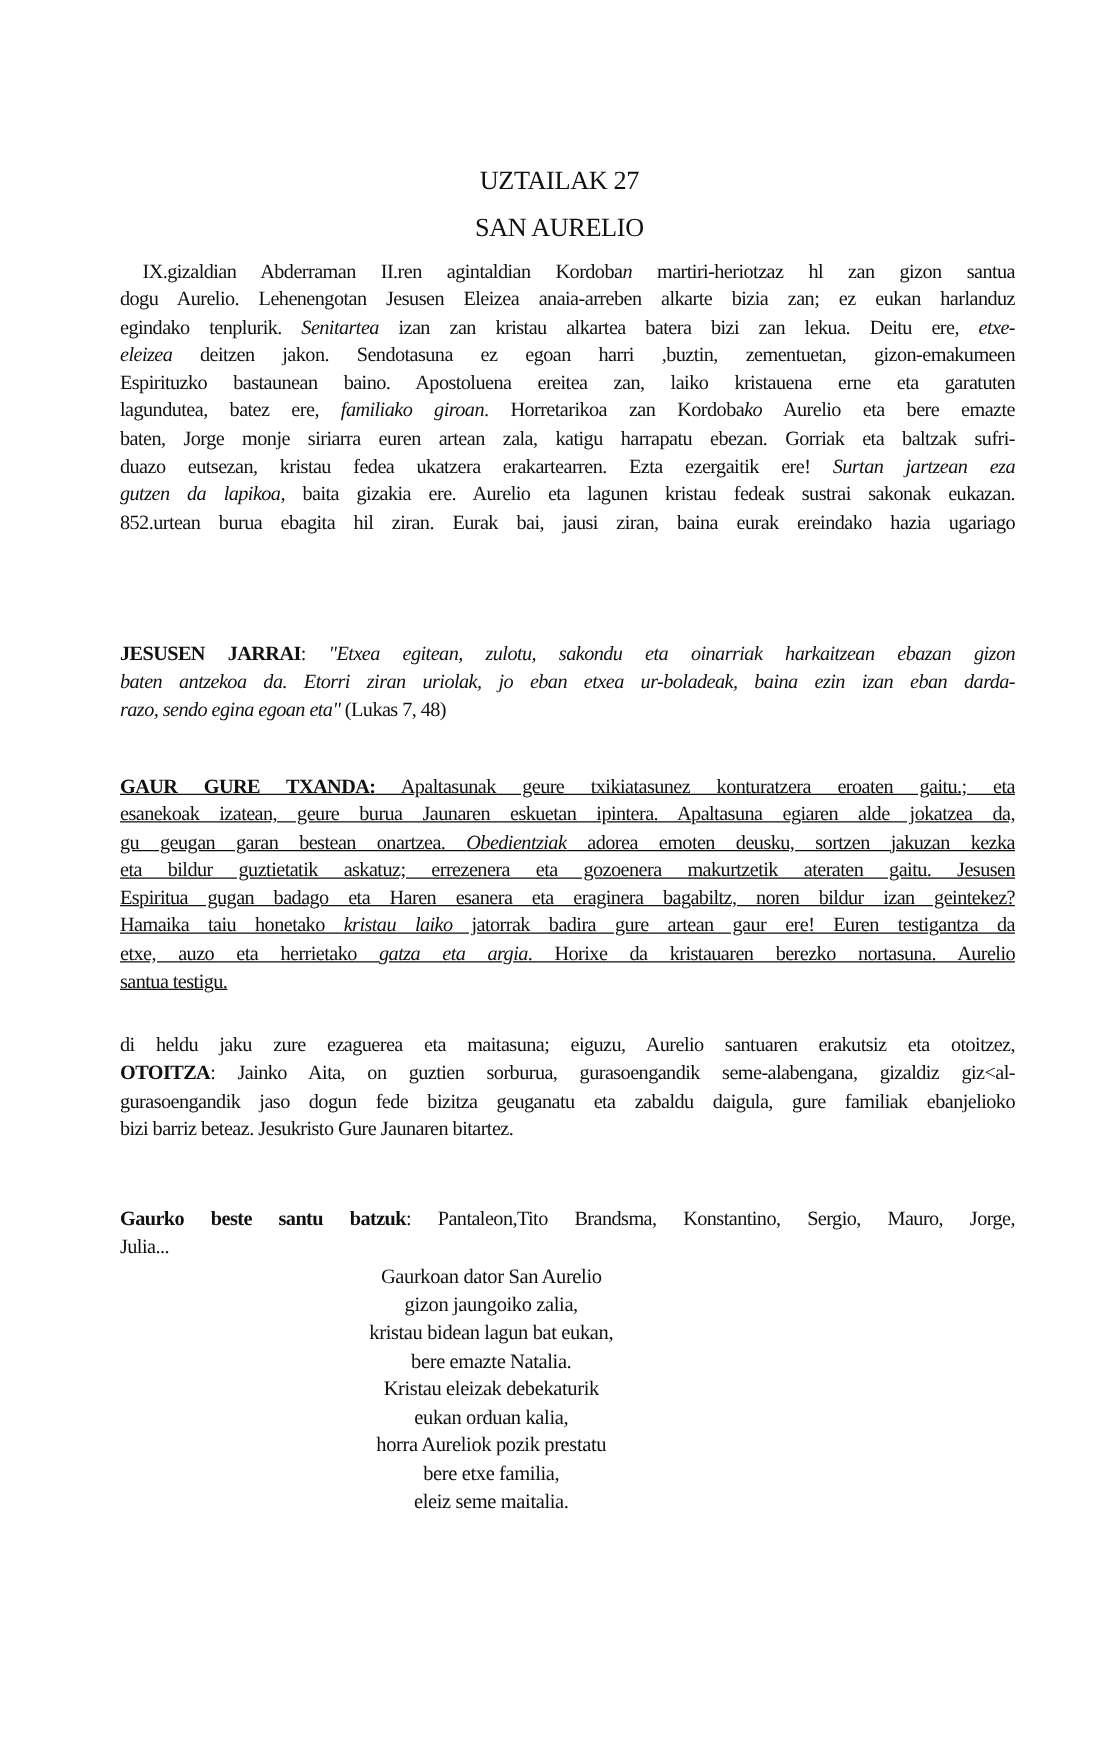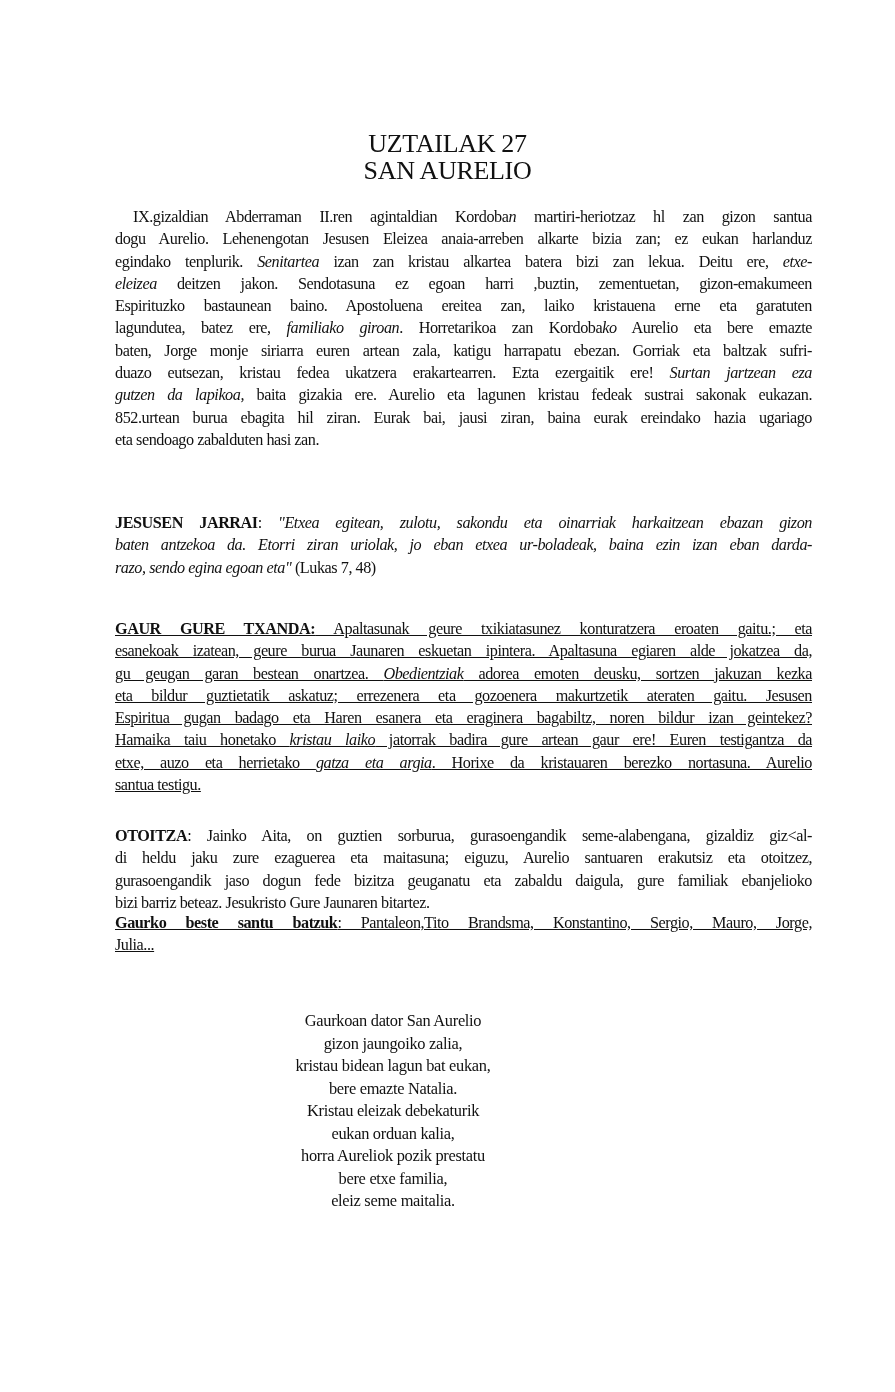--- a/index.html
+++ b/index.html
@@ -3,38 +3,38 @@
 <meta charset="utf-8">
 <style>
   html, body { margin: 0; padding: 0; background: #ffffff; }
   body {
     width: 895px; height: 1392px; position: relative; overflow: hidden;
     font-family: "Liberation Serif", "DejaVu Serif", serif;
     color: #111111;
   }
   .title {
     position: absolute; left: 0; width: 895px; text-align: center;
-    font-size: 26px; line-height: 28px; letter-spacing: -0.3px;
+    font-size: 21px; line-height: 28px; letter-spacing: -0.3px;
   }
   #t1 { top: 130px; }
-  #t2 { top: 157px; }
+  #t2 { top: 168px; }
   .block { position: absolute; left: 96px; width: 716px; font-size: 16.2px; letter-spacing: -0.45px; }
   .line {
     height: 22.3px; line-height: 22.3px; white-space: nowrap;
-    text-align: justify; text-align-last: justify; overflow: visible; margin-left: 19px;
+    text-align: justify; text-align-last: justify; overflow: visible;
   }
   .line.last { text-align-last: left; }
   .line.indent { padding-left: 18px; }
   .i { font-style: italic; }
   .b { font-weight: bold; }
   #p1 { top: 206px; }
   #p2 { top: 512px; }
   #p3 { top: 618px; text-decoration: underline; }
   #p4 { top: 825px; }
-  #p5 { top: 912px; text-decoration: underline; }
+  #p5 { top: 964px; }
   .poem {
     position: absolute; left: 0; width: 786px; top: 1010px;
     text-align: center; font-size: 16.4px; letter-spacing: -0.3px;
   }
   .poem .pl { height: 22.5px; line-height: 22.5px; }
 </style>
 </head>
 <body>
 
 <div id="t1" class="title">UZTAILAK 27</div>
@@ -44,40 +44,39 @@
     <div class="line indent"><span>IX.gizaldian Abderraman II.ren agintaldian Kordoba</span><span class="i">n</span><span> martiri-heriotzaz hl zan gizon santua</span></div>
     <div class="line"><span>dogu Aurelio. Lehenengotan Jesusen Eleizea anaia-arreben alkarte bizia zan; ez eukan harlanduz</span></div>
     <div class="line"><span>egindako tenplurik. </span><span class="i">Senitartea</span><span> izan zan kristau alkartea batera bizi zan lekua. Deitu ere, </span><span class="i">etxe-</span></div>
     <div class="line"><span class="i">eleizea</span><span> deitzen jakon. Sendotasuna ez egoan harri ,buztin, zementuetan, gizon-emakumeen</span></div>
     <div class="line"><span>Espirituzko bastaunean baino. Apostoluena ereitea zan, laiko kristauena  erne eta garatuten</span></div>
     <div class="line"><span>lagundutea, batez ere, </span><span class="i">familiako giroan</span><span>. Horretarikoa zan Kordoba</span><span class="i">ko</span><span> Aurelio eta bere emazte</span></div>
     <div class="line"><span>baten, Jorge monje siriarra euren artean zala, katigu harrapatu ebezan. Gorriak eta baltzak sufri-</span></div>
     <div class="line"><span>duazo eutsezan, kristau fedea ukatzera erakartearren. Ezta ezergaitik ere! </span><span class="i">Surtan jartzean eza</span></div>
     <div class="line"><span class="i">gutzen da lapikoa,</span><span> baita gizakia ere. Aurelio eta lagunen  kristau fedeak  sustrai sakonak eukazan.</span></div>
     <div class="line"><span>852.urtean burua ebagita hil ziran. Eurak bai, jausi ziran, baina eurak ereindako hazia ugariago</span></div>
-    <div class="line last"><span>eta sendoago zabalduten hasi zan.</span></div>
   </div>
 <div id="p2" class="block">
     <div class="line"><span class="b">JESUSEN JARRAI</span><span>: </span><span class="i">"Etxea egitean, zulotu, sakondu eta oinarriak harkaitzean ebazan gizon</span></div>
     <div class="line"><span class="i">baten antzekoa da. Etorri ziran uriolak, jo eban etxea  ur-boladeak, baina ezin izan eban darda-</span></div>
     <div class="line last"><span class="i">razo, sendo egina egoan eta"</span><span> (Lukas 7, 48)</span></div>
   </div>
 <div id="p3" class="block">
     <div class="line"><span class="b">GAUR GURE TXANDA:</span><span> Apaltasunak geure txikiatasunez konturatzera eroaten gaitu.; eta</span></div>
     <div class="line"><span>esanekoak izatean, geure burua Jaunaren eskuetan ipintera. Apaltasuna egiaren alde jokatzea da,</span></div>
     <div class="line"><span>gu geugan garan bestean onartzea. </span><span class="i">Obedientziak</span><span> adorea emoten deusku, sortzen jakuzan kezka</span></div>
     <div class="line"><span>eta bildur guztietatik askatuz; errezenera eta gozoenera makurtzetik ateraten gaitu. Jesusen</span></div>
     <div class="line"><span>Espiritua gugan badago eta Haren esanera eta eraginera bagabiltz, noren bildur izan geintekez?</span></div>
     <div class="line"><span>Hamaika taiu honetako </span><span class="i">kristau laiko</span><span> jatorrak badira gure artean gaur ere! Euren testigantza da</span></div>
     <div class="line"><span>etxe, auzo eta herrietako </span><span class="i">gatza eta argia</span><span>. Horixe da kristauaren berezko nortasuna. Aurelio</span></div>
     <div class="line last"><span>santua testigu.</span></div>
   </div>
 <div id="p4" class="block">
+    <div class="line"><span>di heldu jaku zure ezaguerea eta maitasuna; eiguzu, Aurelio santuaren erakutsiz eta otoitzez,</span></div>
     <div class="line"><span class="b">OTOITZA</span><span>: Jainko Aita, on guztien sorburua,  gurasoengandik seme-alabengana, gizaldiz giz&lt;al-</span></div>
-    <div class="line"><span>di heldu jaku zure ezaguerea eta maitasuna; eiguzu, Aurelio santuaren erakutsiz eta otoitzez,</span></div>
     <div class="line"><span>gurasoengandik jaso dogun fede bizitza geuganatu eta zabaldu daigula, gure familiak ebanjelioko</span></div>
     <div class="line last"><span>bizi barriz beteaz. Jesukristo Gure Jaunaren bitartez.</span></div>
   </div>
 <div id="p5" class="block">
     <div class="line"><span class="b">Gaurko beste santu batzuk</span><span>: Pantaleon,Tito Brandsma, Konstantino, Sergio, Mauro, Jorge,</span></div>
     <div class="line last"><span>Julia...</span></div>
   </div>
 
 <div class="poem" id="poem">
     <div class="pl">Gaurkoan dator San Aurelio</div>

